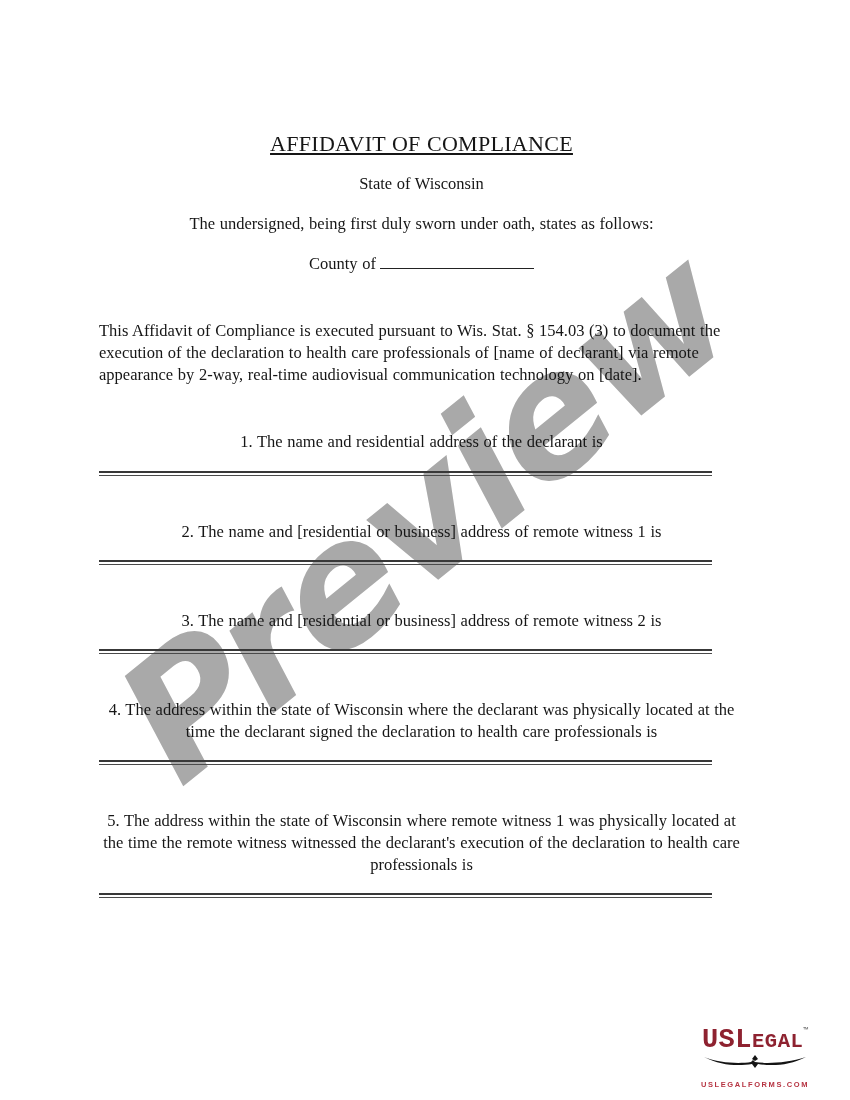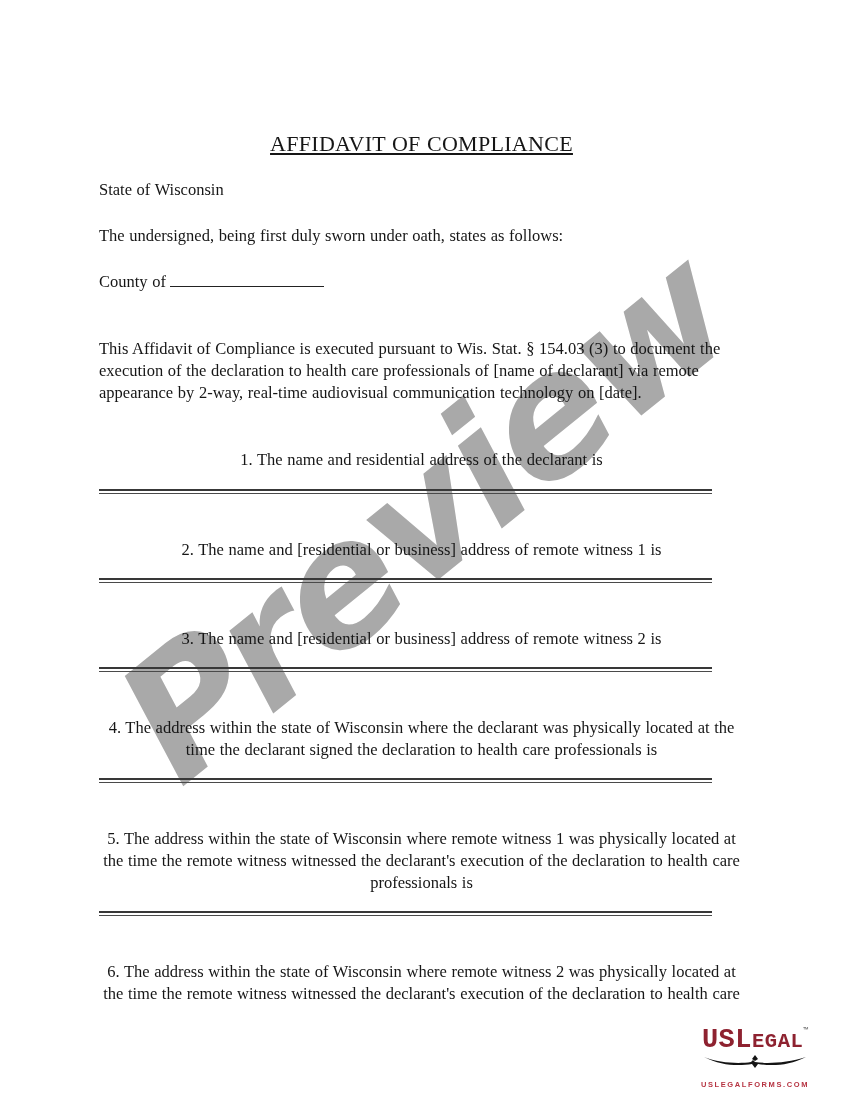--- a/index.html
+++ b/index.html
@@ -37,21 +37,21 @@
     line-height:22px;
     word-spacing:0.5px;
   }
   .doc-title{
     margin:0;
     font-size:22px;line-height:22px;font-weight:normal;
     text-align:center;
     text-decoration:underline;
     letter-spacing:0.3px;
   }
-  .hdr-line{margin-top:24px;}
+  .hdr-line{margin-top:18px;text-align:center;}
   .recital{margin-top:45px;}
   .item{margin-top:45px;text-align:center;}
   .blank-line{
     margin-top:17px;
     width:613px;height:2px;
     border-top:2px solid #383838;
     border-bottom:1.5px solid #4a4a4a;
   }
   .blank-line.first{margin-top:18px;}
   .county-blank{
@@ -116,21 +116,20 @@
 
     <div class="item"><span>3.</span> <span>The name and [residential or business] address of remote witness 2 is</span></div>
     <div class="blank-line"></div>
 
     <div class="item"><span>4.</span> <span>The address within the state of Wisconsin where the declarant was physically located at the time the declarant signed the declaration to health care professionals is</span></div>
     <div class="blank-line"></div>
 
     <div class="item"><span>5.</span> <span>The address within the state of Wisconsin where remote witness 1 was physically located at the time the remote witness witnessed the declarant's execution of the declaration to health care professionals is</span></div>
     <div class="blank-line"></div>
 
-    <div class="item"><span>6.</span> <span>The address within the state of Wisconsin where remote witness 2 was physically located at the time the remote witness witnessed the declarant's execution of the declaration to health care</span></div>
 
   </div>
 
   <div class="brand">
     <div class="brand-name"><span class="big">USL</span><span class="small">EGAL</span><span class="tm">™</span></div>
     <svg class="brand-eagle" width="104" height="14" viewBox="0 0 104 14" aria-hidden="true">
       <path d="M1 2 C 16 8, 36 9, 48 7 L 50 5 L 52 7 C 64 9, 84 8, 103 2 C 86 11, 68 11, 55 9 L 52 13 L 49 9 C 36 11, 18 11, 1 2 Z" fill="#141414"></path>
       <path d="M52 0 L 55 4 L 52 6 L 49 4 Z" fill="#141414"></path>
     </svg>
     <div class="brand-site">USLEGALFORMS.COM</div>

